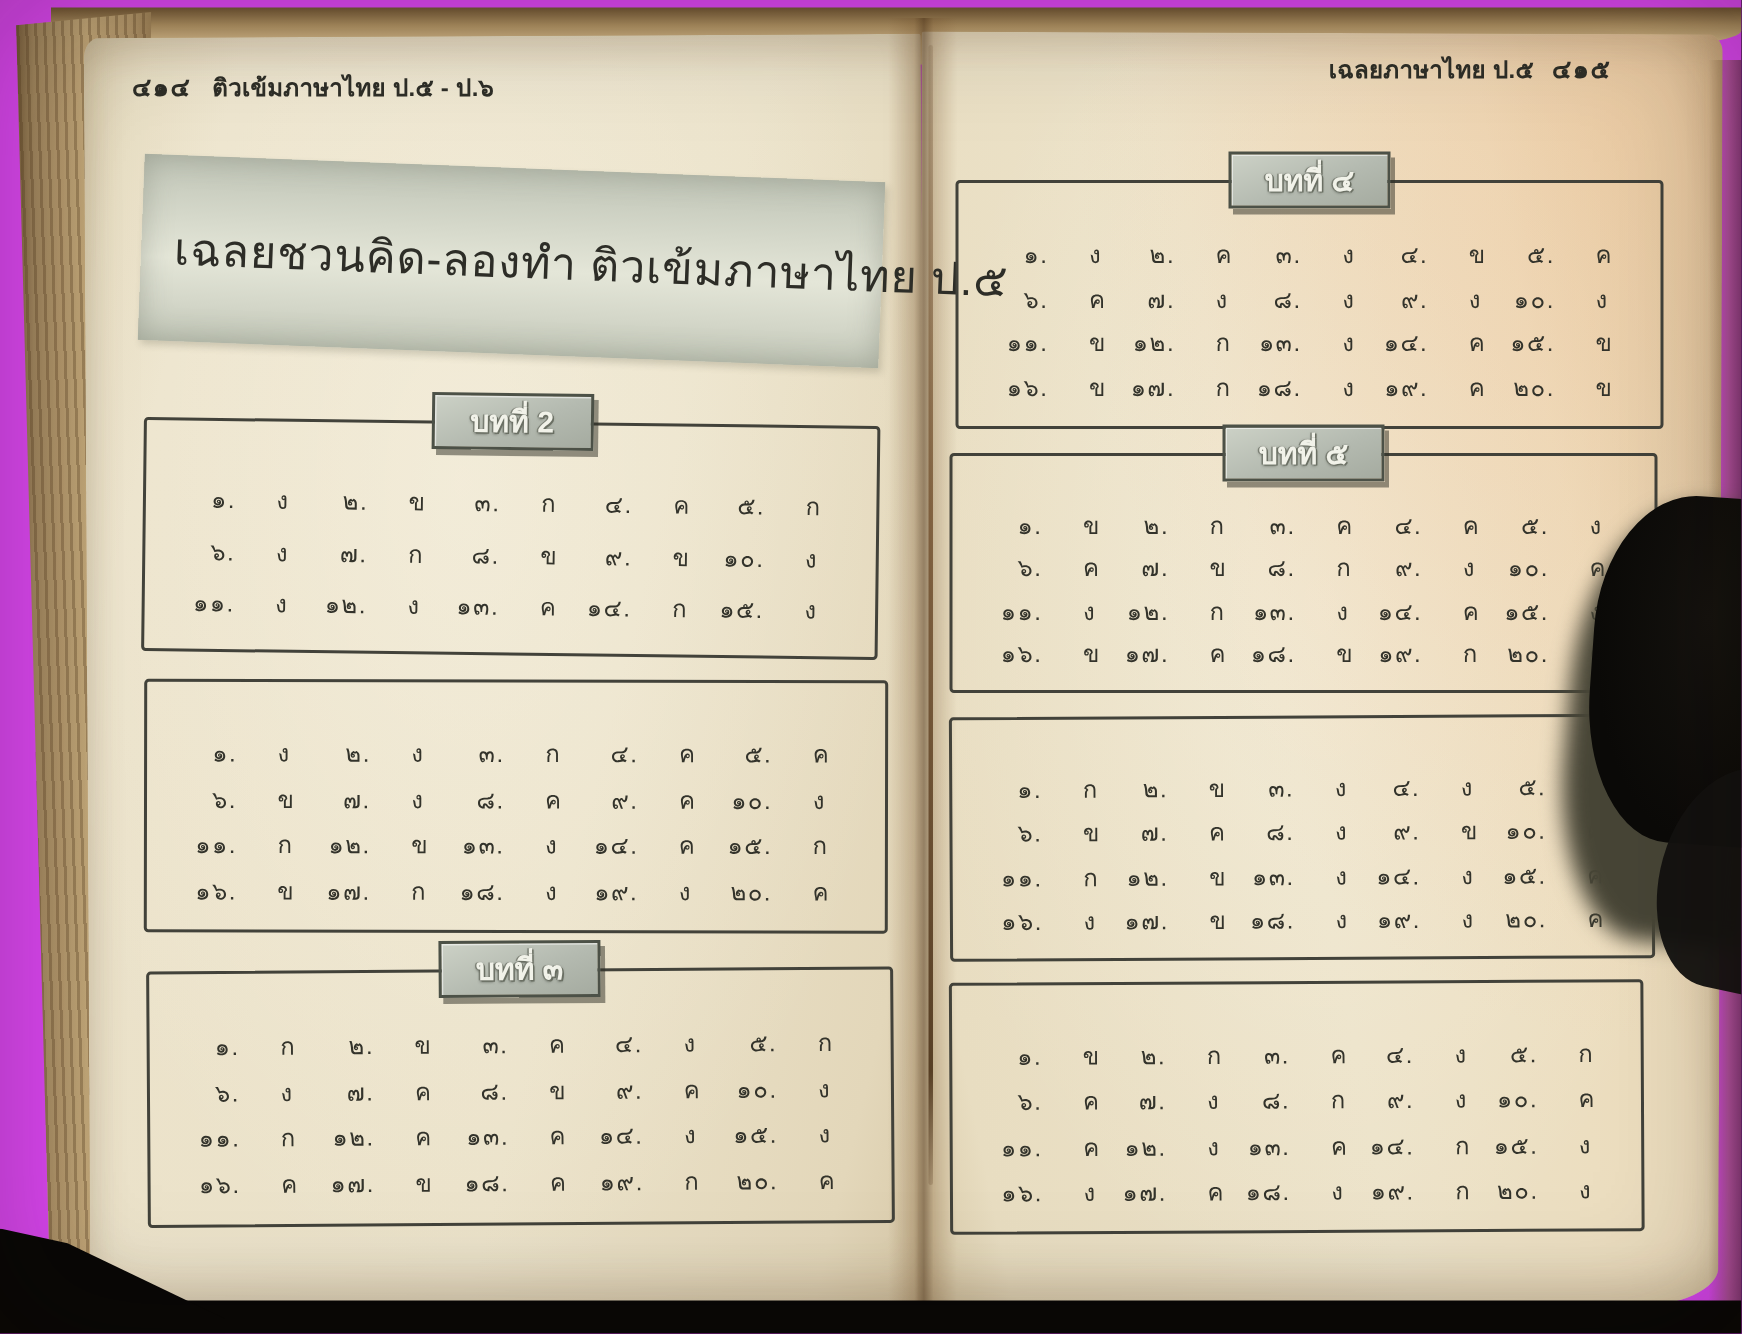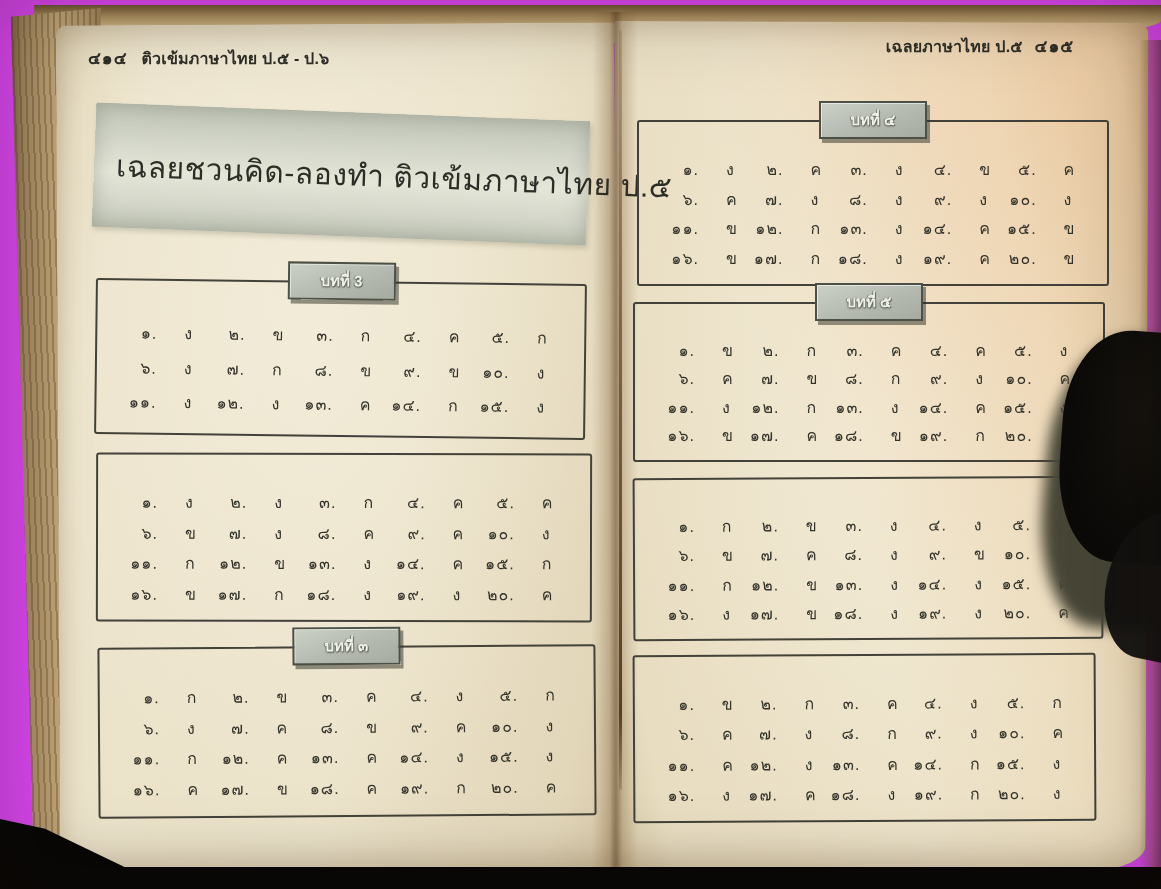--- a/index.html
+++ b/index.html
@@ -100,21 +100,21 @@
   .chapter{position:absolute;border:2px solid #42423a;border-radius:3px;}
   .chapter-label{
     position:absolute;left:50%;top:-21px;transform:translateX(-50%);
     min-width:108px;height:38px;padding:0 10px;box-sizing:border-box;
     background:linear-gradient(160deg,#ccd1c6 0%,#b4bab0 55%,#a5aba0 100%);
     border:2px solid #4c5147;
     box-shadow:3px 4px 0 rgba(45,45,35,.5),inset 1px 1px 0 rgba(255,255,255,.55);
     display:flex;align-items:center;justify-content:center;
   }
   .chapter-label span{
-    font-size:15px;font-weight:bold;color:#f1f2e9;white-space:nowrap;
+    font-size:20px;font-weight:bold;color:#f1f2e9;white-space:nowrap;
     text-shadow:1px 1px 0 #6a6f63,-1px 0 0 rgba(105,110,98,.7),0 1px 2px rgba(60,64,55,.8);
   }
   .answers{
     position:absolute;left:28px;right:18px;top:30px;bottom:8px;
     display:grid;grid-template-columns:repeat(5,1fr);
     align-content:space-evenly;
   }
   .cell{display:flex;align-items:baseline;font-size:16px;color:#33332b;}
   .num{display:inline-block;min-width:32px;text-align:right;letter-spacing:1px;}
   .choice{display:inline-block;margin-left:27px;}
@@ -144,21 +144,21 @@
   <div class="hdr hdr-right">
     <span>เฉลยภาษาไทย ป.๕</span><span class="pagenum">๔๑๕</span>
   </div>
 
   <div class="title-plate">
     <span>เฉลยชวนคิด-ลองทำ ติวเข้มภาษาไทย ป.๕</span>
   </div>
 
   <div class="chapter" style="left:95px;top:281px;width:487px;height:152px;transform:rotate(0.7deg);">
   <div class="chapter-label">
-    <span>บทที่ 3</span>
+    <span>บทที่ 2</span>
   </div>
   <div class="answers">
   <span class="cell">
     <span class="num">๑.</span>
     <span class="choice">ง</span>
   </span>
 
   <span class="cell">
     <span class="num">๒.</span>
     <span class="choice">ข</span>

